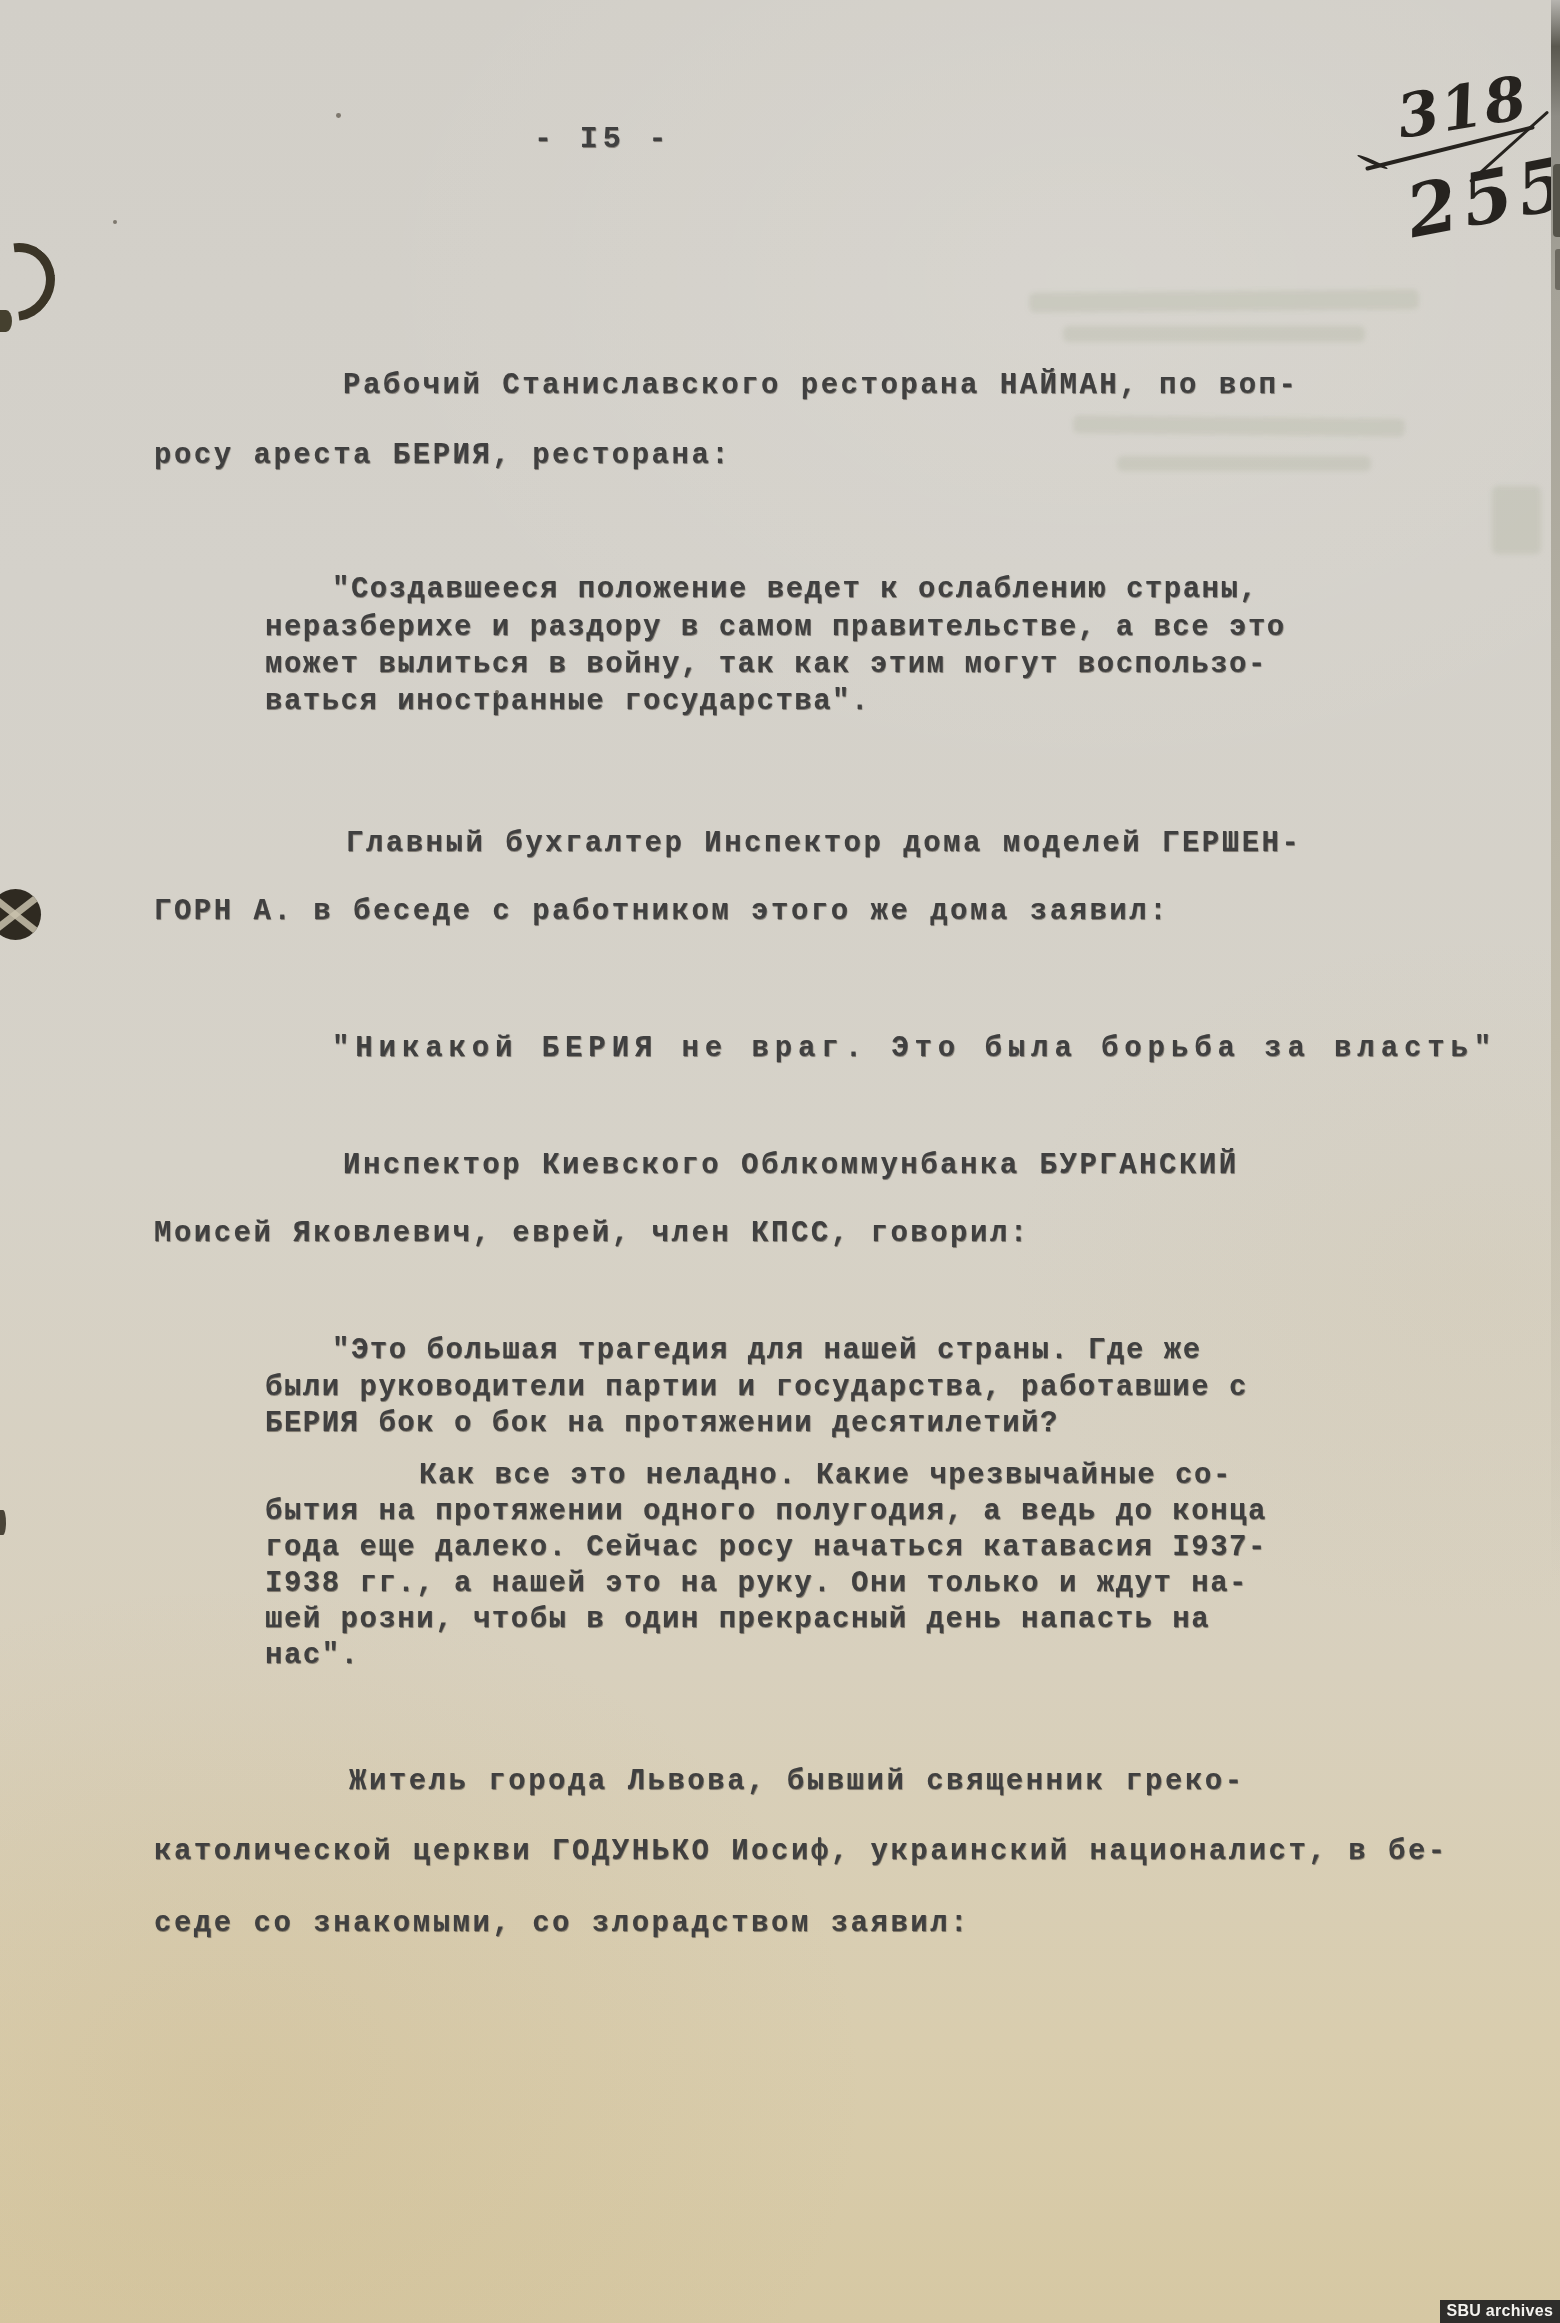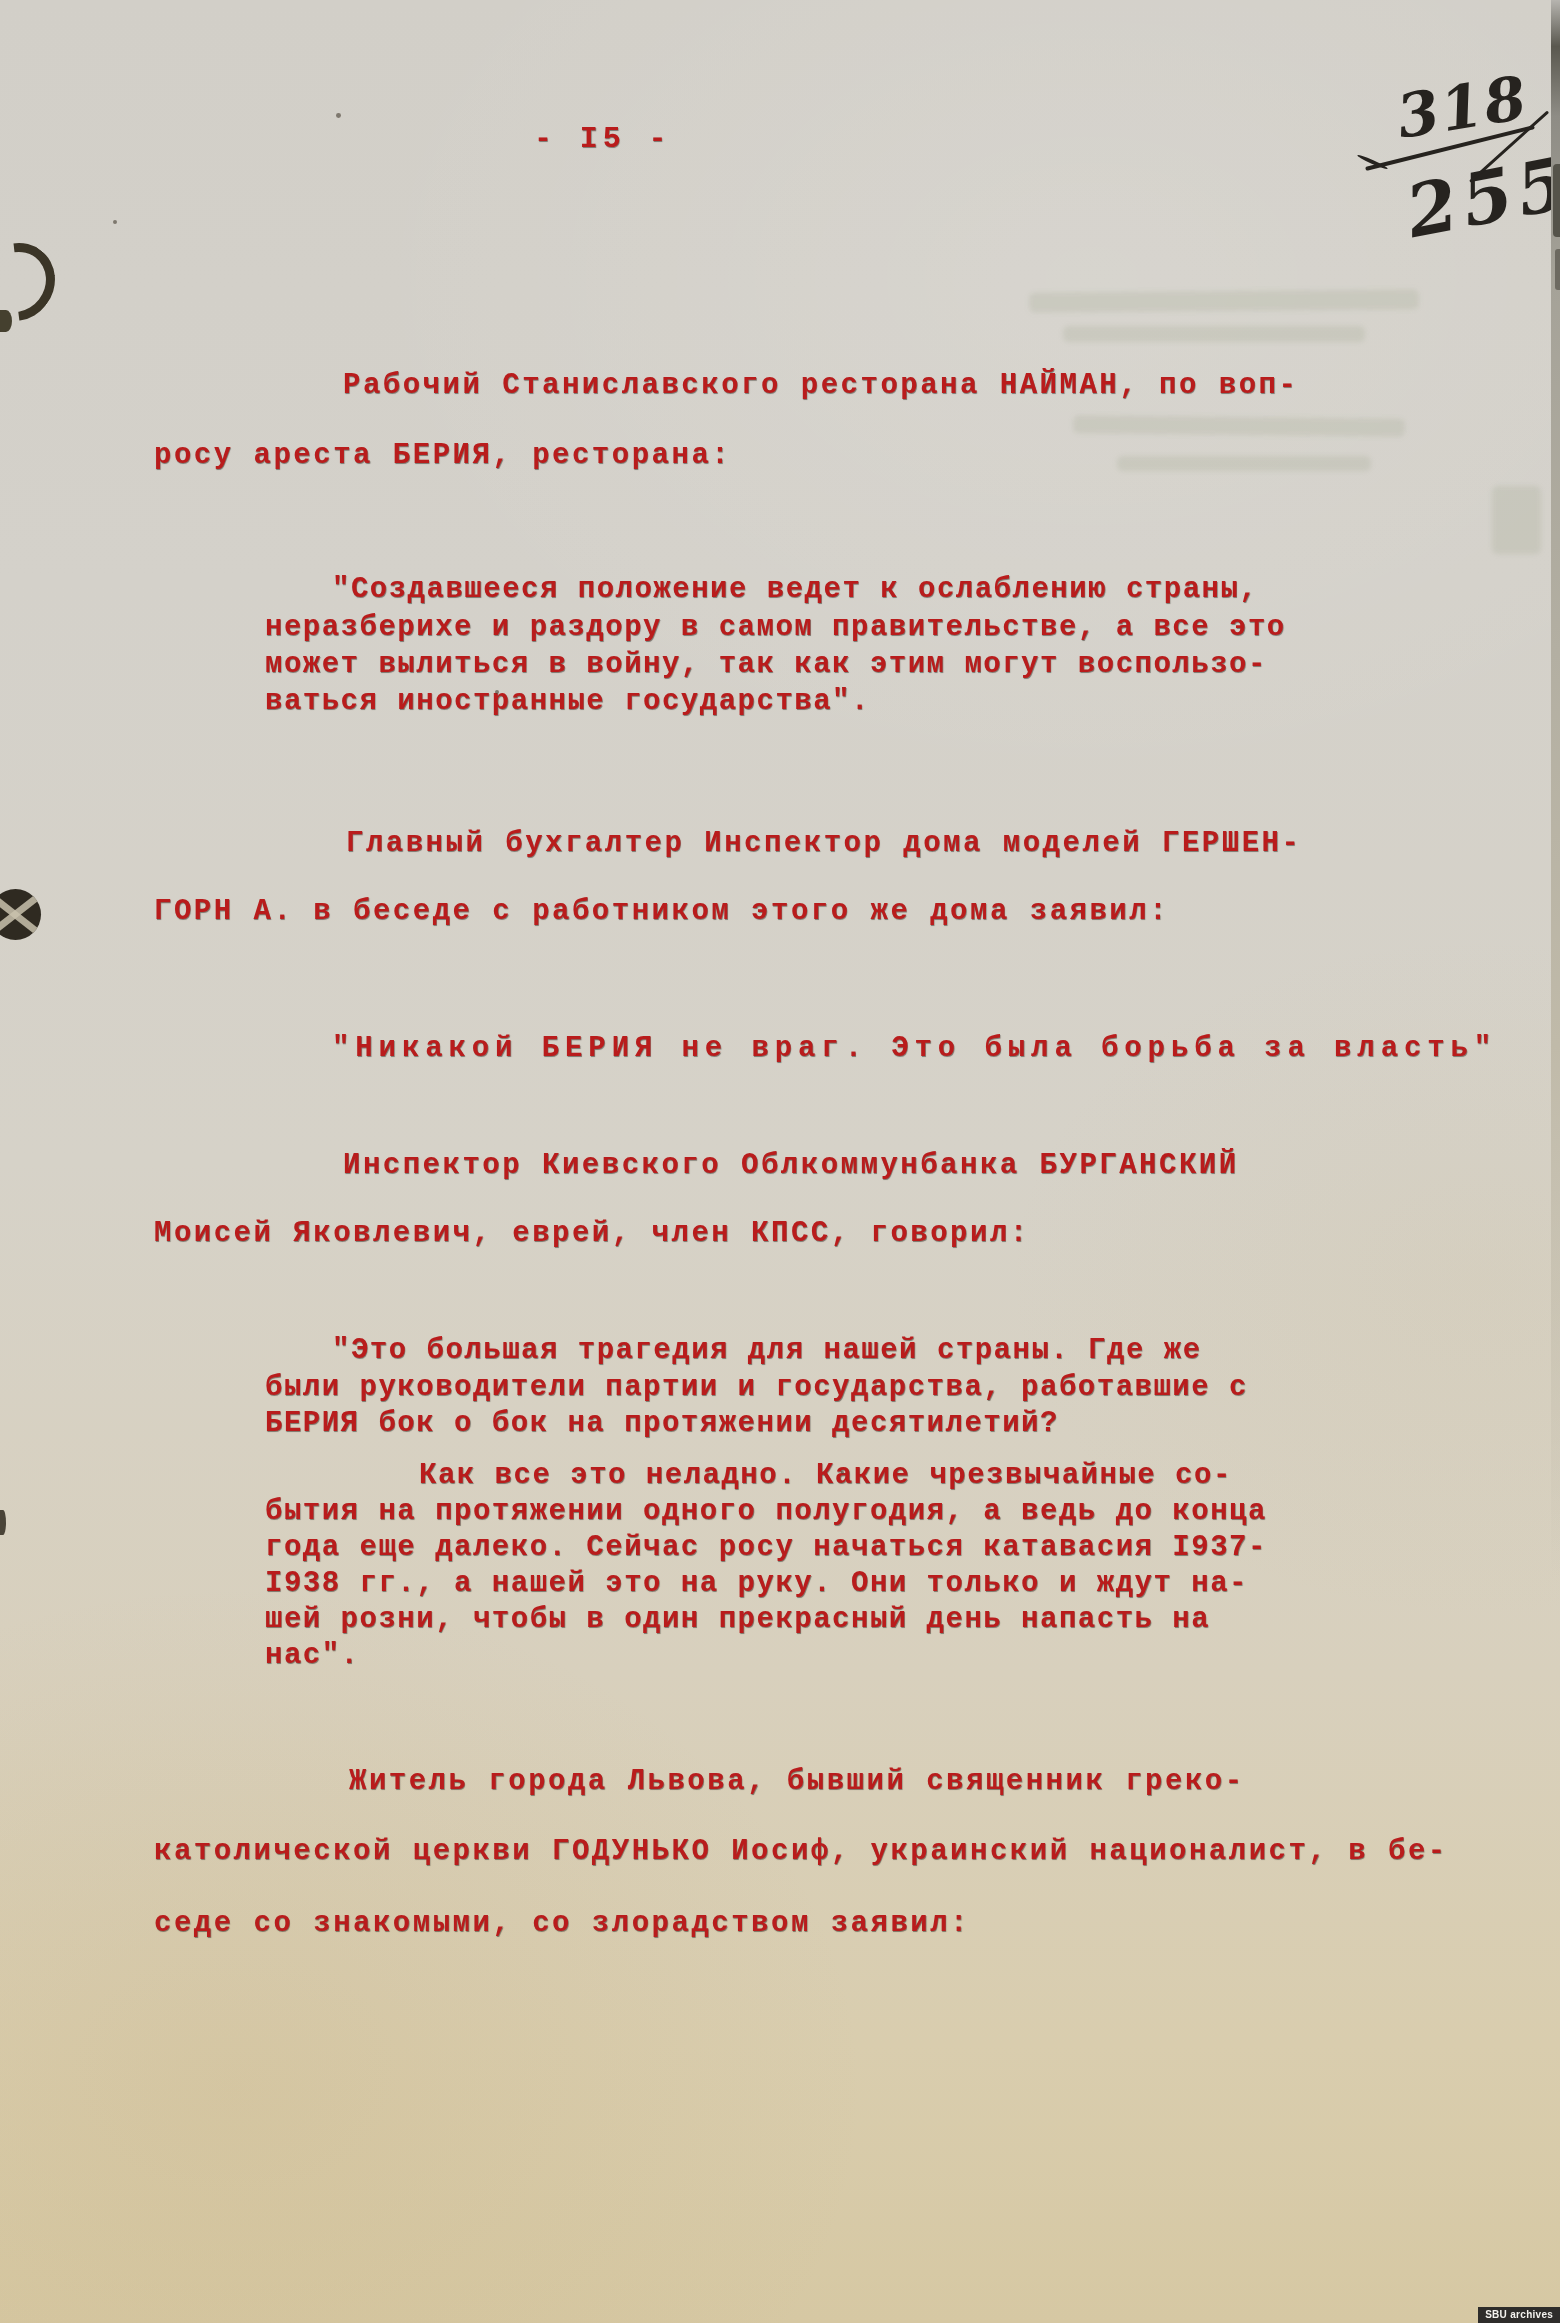--- a/index.html
+++ b/index.html
@@ -11,21 +11,21 @@
       radial-gradient(ellipse 1268px 878px at 70% 12%, rgba(255,255,255,0.10), rgba(255,255,255,0) 60%),
       radial-gradient(ellipse 975px 780px at 15% 90%, rgba(186,156,96,0.14), rgba(186,156,96,0) 65%),
       radial-gradient(ellipse 683px 488px at 95% 55%, rgba(200,180,130,0.10), rgba(200,180,130,0) 70%),
       linear-gradient(180deg, #d2cfc8 0%, #d4d1ca 25%, #d6d2c8 50%, #d8d0bd 72%, #d9cdae 88%, #d6c8a3 100%);
     font-family: "Liberation Mono", "DejaVu Sans Mono", monospace;
   }
   
   .tw {
     position: absolute;
     font-weight: bold;
-    color: #b91c1c;
+    color: #404040;
     font-size: 29px;
     line-height: 33px;
     white-space: pre;
     text-shadow: 0.6px 0.8px 0.7px rgba(55,48,40,0.55);
   }
   .ls-intro { letter-spacing: 2.5px; }
   .ls-quote { letter-spacing: 1.5px; }
   .ls-wide  { letter-spacing: 5.9px; }
 
   
@@ -45,21 +45,21 @@
   }
 
   
   .watermark {
     position: absolute;
     right: 0; bottom: 0;
     background: #2e2d2b;
     color: #f4f3ef;
     font-family: "Liberation Sans", sans-serif;
     font-weight: bold;
-    font-size: 10px;
+    font-size: 16px;
     padding: 2px 6.8px 2.9px 6.8px;
     letter-spacing: 0.3px;
   }
 
   
   .ghost {
     position: absolute;
     background: rgba(118,128,92,0.13);
     filter: blur(2.9px);
     border-radius: 5.9px;

